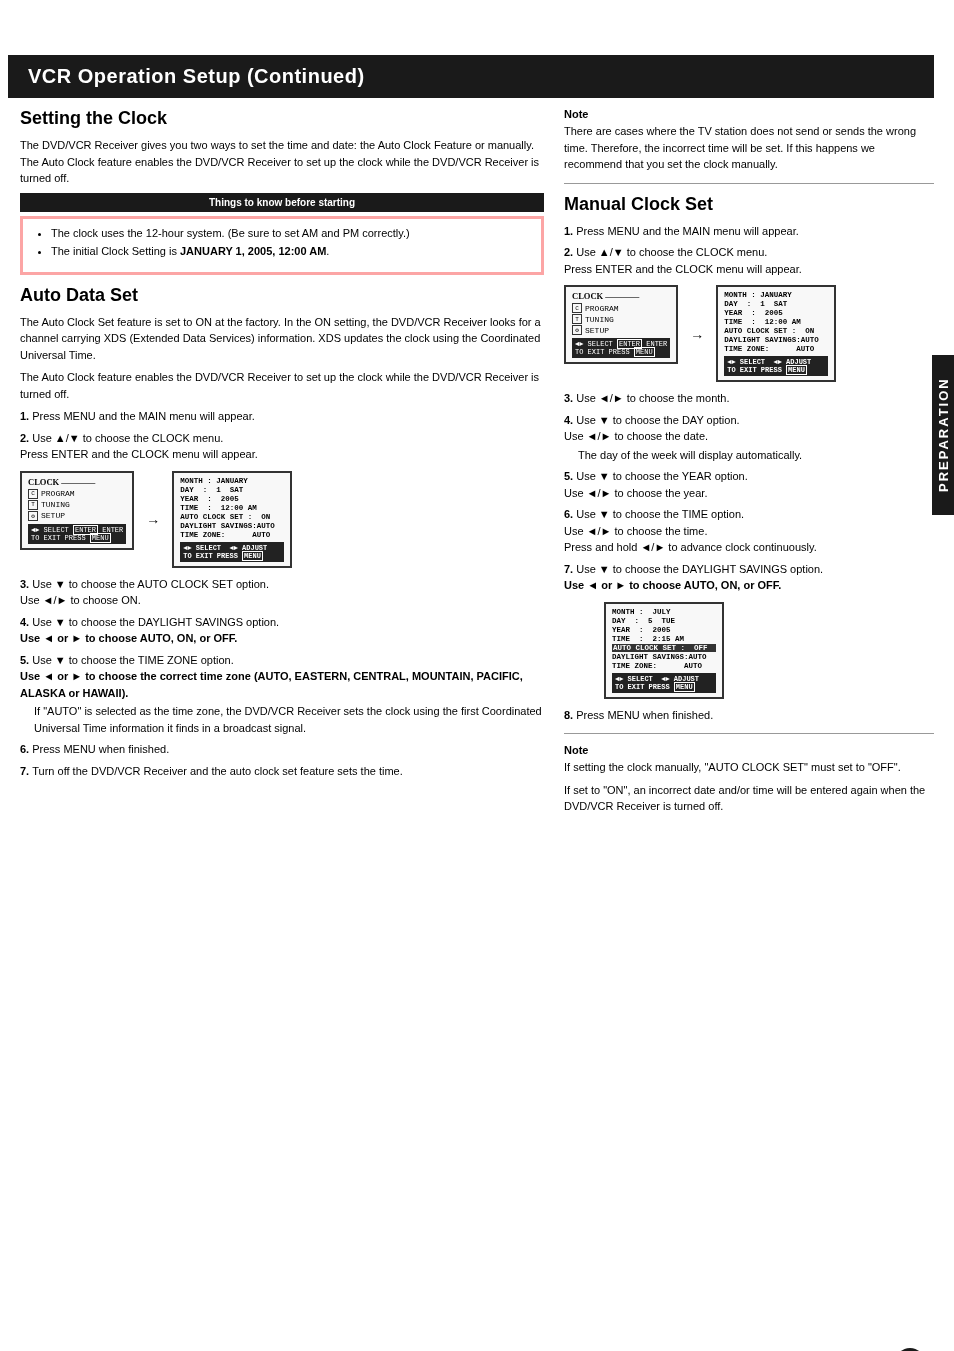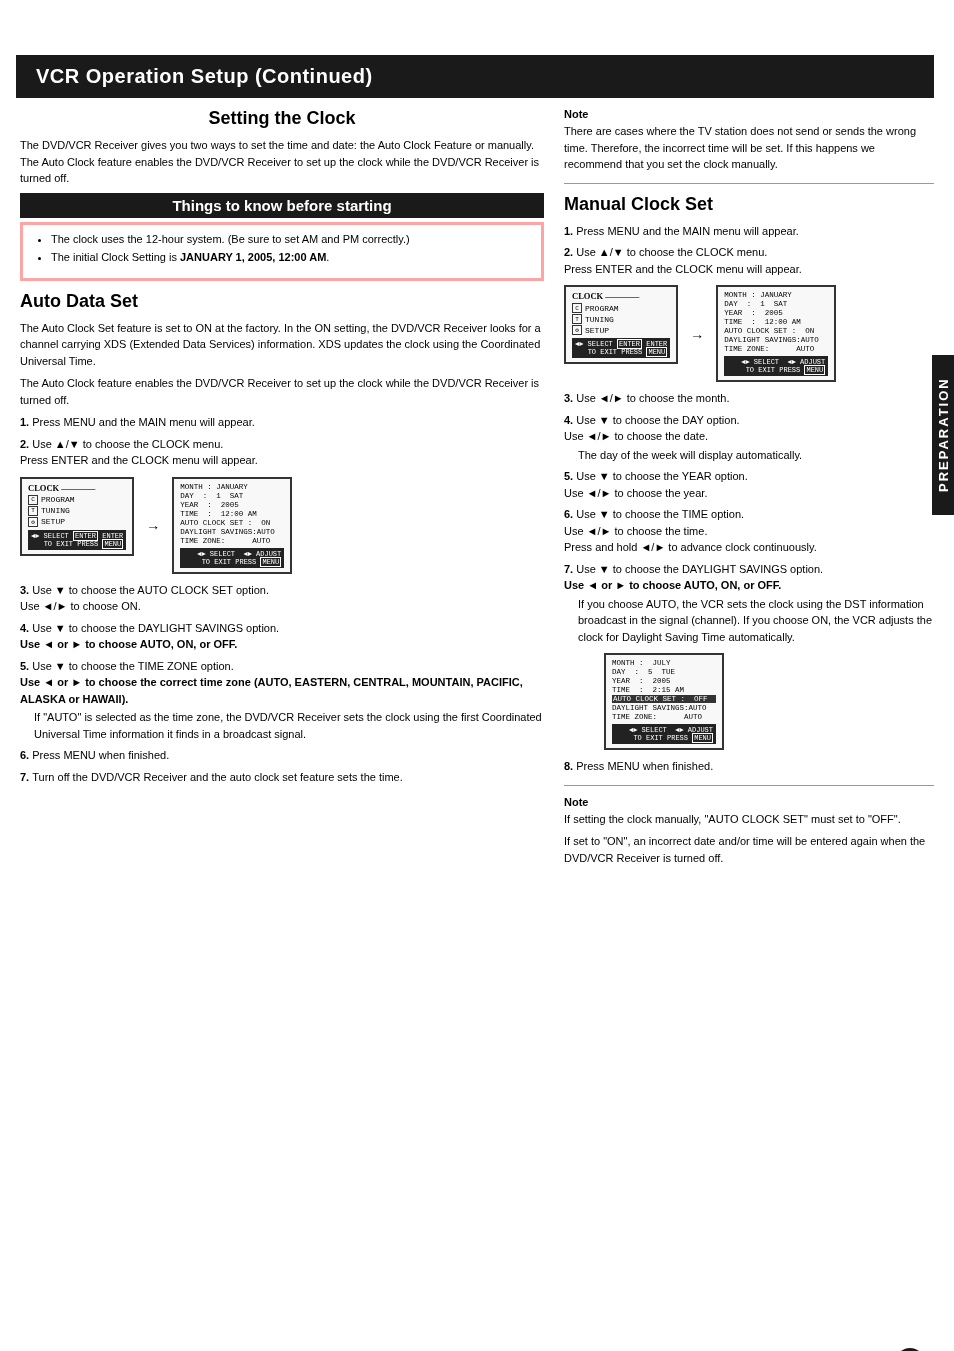--- a/index.html
+++ b/index.html
@@ -19,21 +19,21 @@
       position: relative;
       background: #fff;
     }
     
     .header-bar {
       background: #1a1a1a;
       color: #fff;
       font-size: 20px;
       font-weight: bold;
       padding: 10px 20px;
-      margin: 55px 20px 0 16px;
+      margin: 55px 20px 0 8px;
       letter-spacing: 0.5px;
     }
     
     .right-tab {
       position: absolute;
       right: 0;
       top: 300px;
       width: 22px;
       background: #1a1a1a;
       color: #fff;
@@ -65,29 +65,28 @@
     }
     
     .section-title {
       font-size: 18px;
       font-weight: bold;
       margin-bottom: 8px;
       margin-top: 4px;
     }
     .section-title:first-child {
       margin-top: 0;
-      text-align: center;
     }
     
     .info-box {
       background: #1a1a1a;
       color: #fff;
       text-align: center;
       font-weight: bold;
-      font-size: 15px;
+      font-size: 10px;
       padding: 4px 8px;
       margin-bottom: 4px;
     }
     .info-box-content {
       border: 3px solid #fca5a5;
       padding: 6px 10px;
       margin-bottom: 10px;
     }
     .info-box-content ul {
       list-style: disc;
@@ -148,34 +147,34 @@
     .screen-label {
       font-size: 8px;
     }
     .screen-bottom-bar {
       background: #222;
       color: #fff;
       font-size: 7px;
       padding: 2px 3px;
       margin-top: 3px;
       white-space: nowrap;
-      text-align: right;
     }
     .screen-arrow {
       font-size: 14px;
       align-self: center;
       margin: 0 4px;
     }
     .screen-right-box {
       border: 2px solid #333;
       background: #f8f8f8;
       font-size: 8px;
       font-family: 'Courier New', monospace;
       padding: 4px 6px;
       min-width: 120px;
+      font-weight: bold;
     }
     .screen-right-row {
       font-size: 7.5px;
       margin-bottom: 1px;
     }
     .highlight-row {
       background: #333;
       color: #fff;
       padding: 0 1px;
     }
@@ -378,21 +377,20 @@
         <p style="padding-left:14px;">The day of the week will display automatically.</p>
       </div>
       <div class="step-block">
         <p><span class="step-num">5.</span>&nbsp;<span>Use ▼ to choose the YEAR option.<br>Use ◄/► to choose the year.</span></p>
       </div>
       <div class="step-block">
         <p><span class="step-num">6.</span>&nbsp;<span>Use ▼ to choose the TIME option.<br>Use ◄/► to choose the time.<br>Press and hold ◄/► to advance clock continuously.</span></p>
       </div>
       <div class="step-block">
         <p><span class="step-num">7.</span>&nbsp;<span>Use ▼ to choose the DAYLIGHT SAVINGS option.<br><strong>Use ◄ or ► to choose AUTO, ON, or OFF.</strong></span></p>
-        <p style="padding-left:14px;">If you choose AUTO, the VCR sets the clock using the DST information broadcast in the signal (channel). If you choose ON, the VCR adjusts the clock for Daylight Saving Time automatically.</p>
       </div>
 
       <div class="screen-container">
         <div class="screen-right-box" style="margin-left:40px;">
           <div class="screen-right-row">MONTH : &nbsp;JULY</div>
           <div class="screen-right-row">DAY &nbsp;: &nbsp;5 &nbsp;TUE</div>
           <div class="screen-right-row">YEAR &nbsp;: &nbsp;2005</div>
           <div class="screen-right-row">TIME &nbsp;: &nbsp;2:15 AM</div>
           <div class="screen-right-row highlight-row">AUTO CLOCK SET : &nbsp;OFF</div>
           <div class="screen-right-row">DAYLIGHT SAVINGS:AUTO</div>

